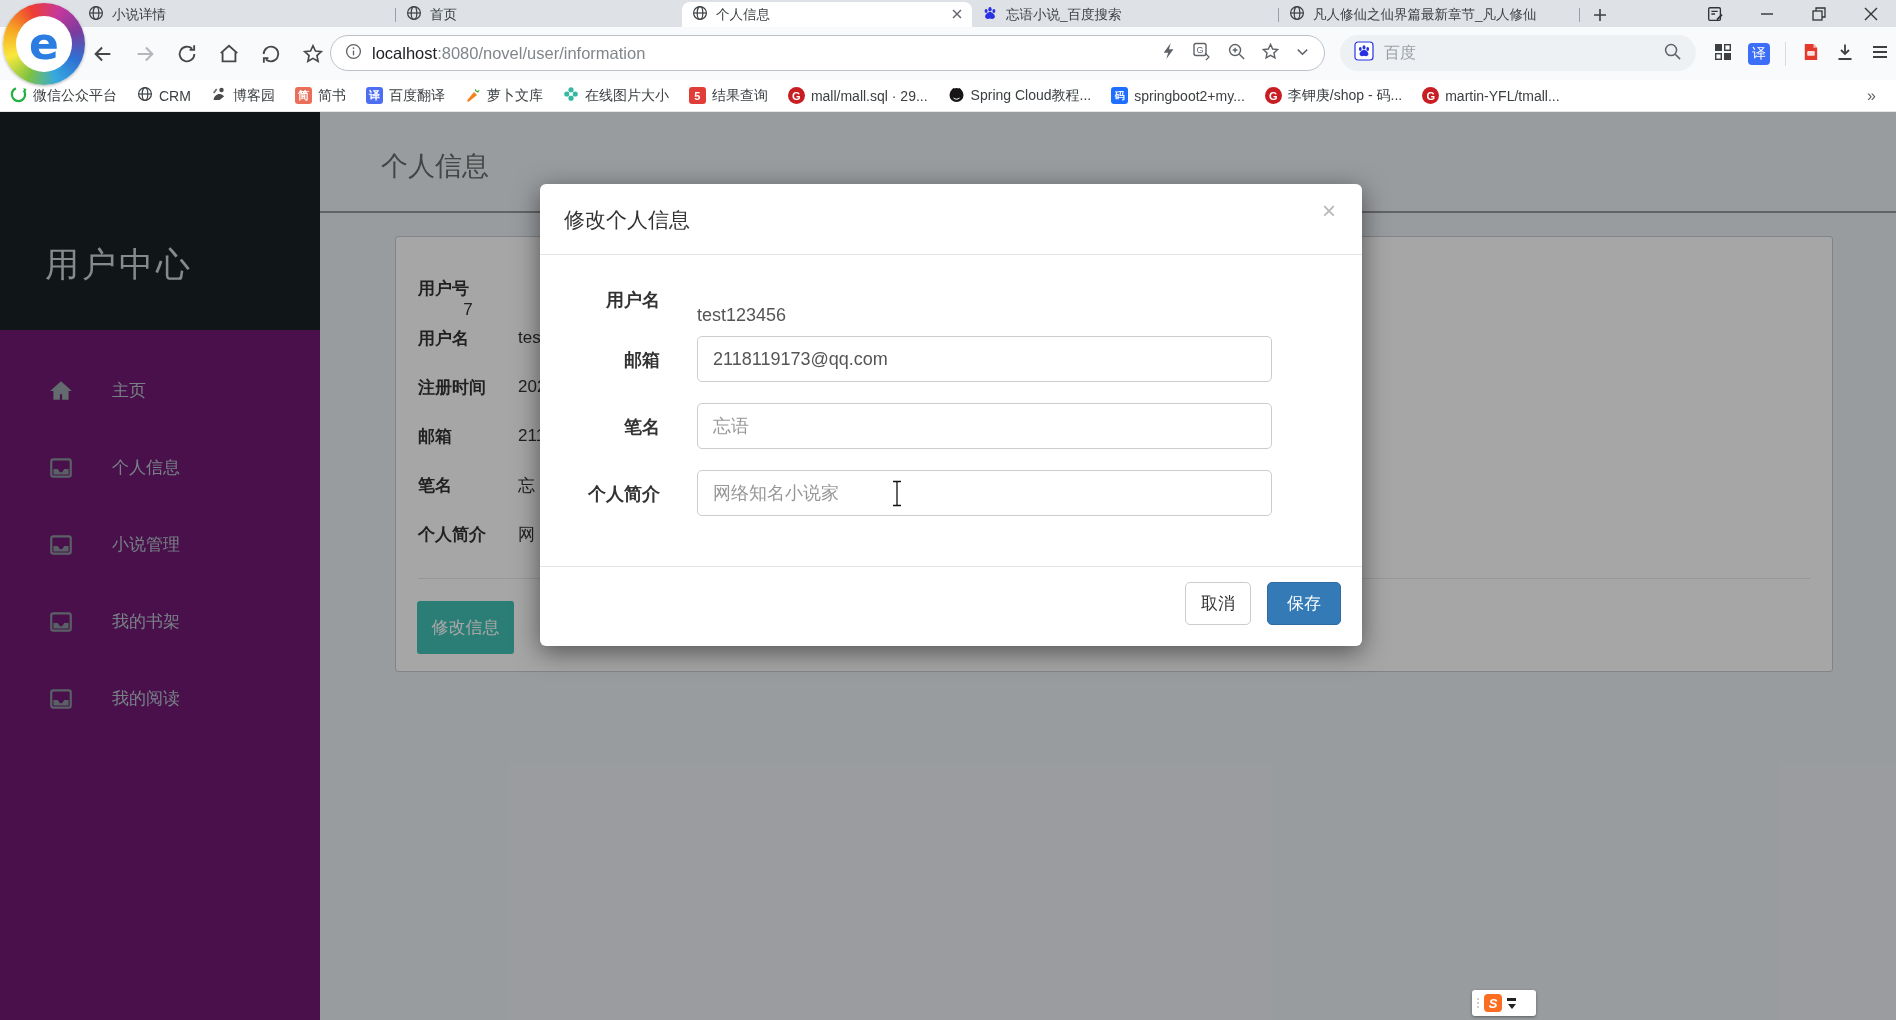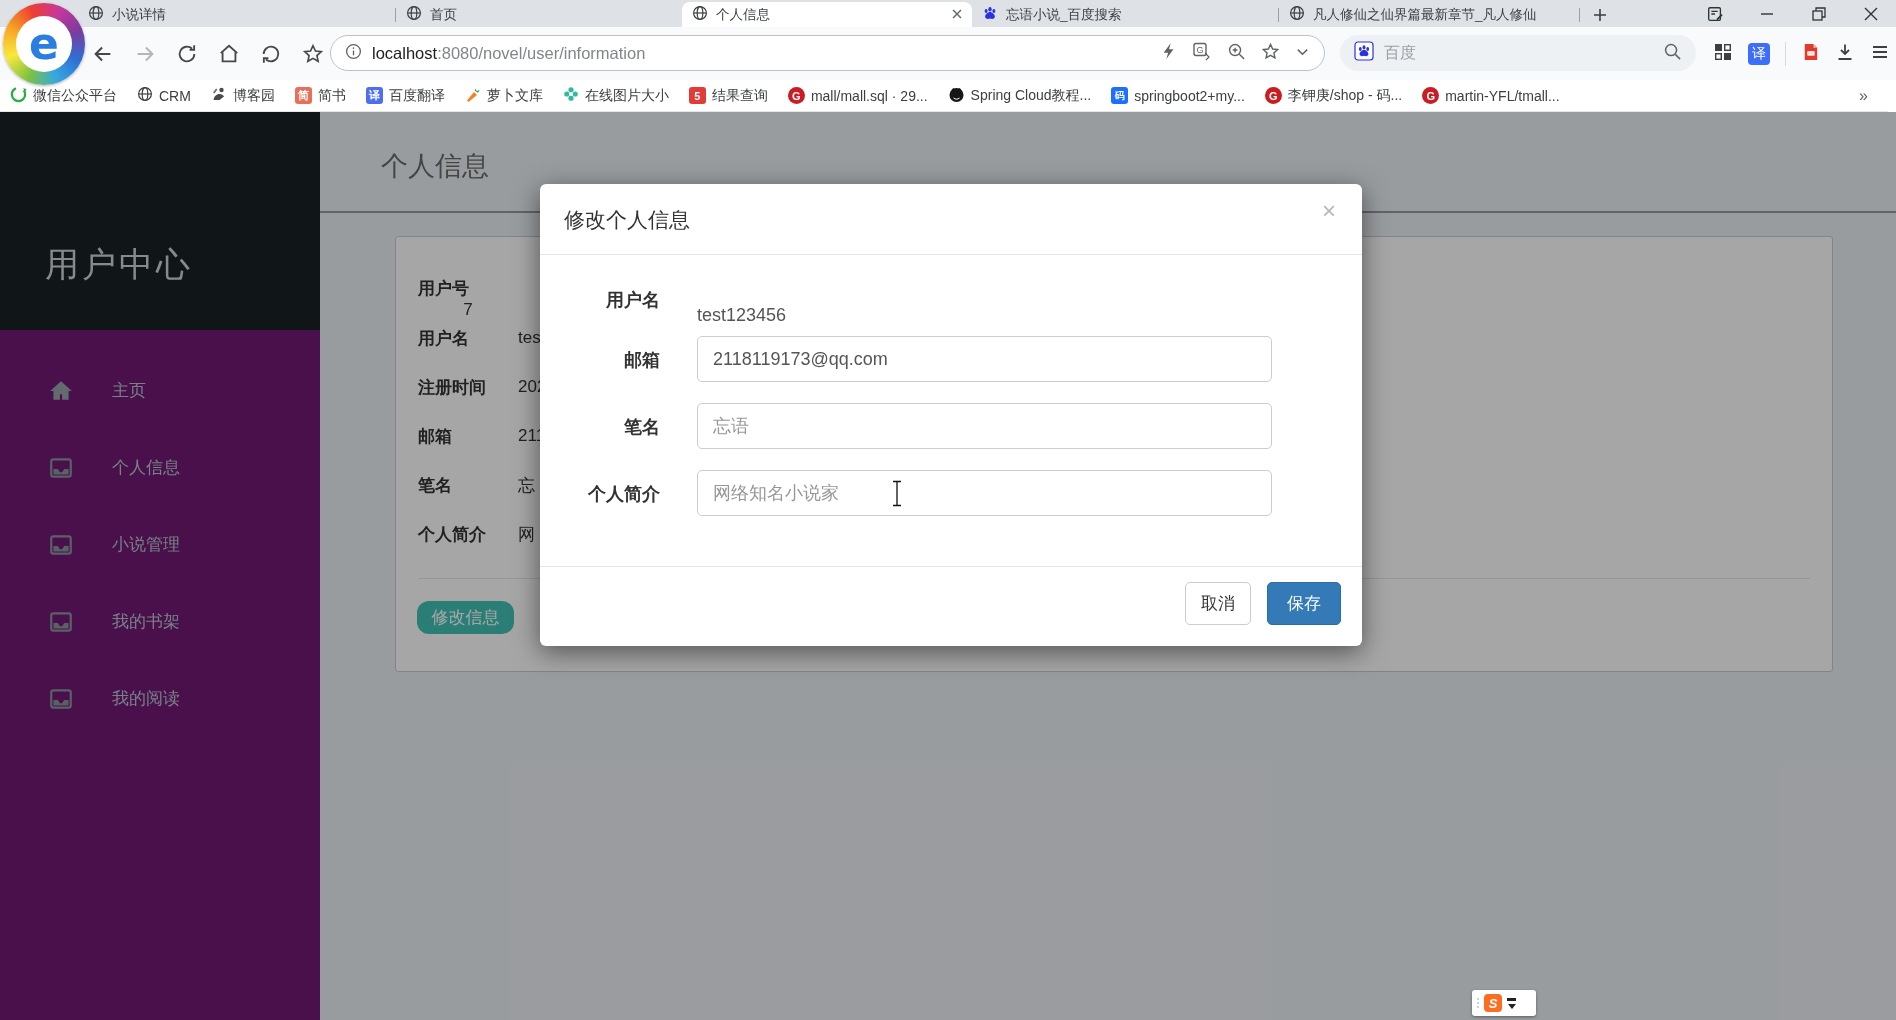--- a/index.html
+++ b/index.html
@@ -31,21 +31,21 @@
   .url .rest{color:#80868b;}
   .url-icons{margin-left:auto;display:flex;align-items:center;gap:15px;}
   .searchbox{position:absolute;left:1340px;top:8px;width:356px;height:36px;background:#eef1f4;border-radius:18px;
           display:flex;align-items:center;gap:10px;padding:0 14px;box-sizing:border-box;font-size:16px;color:#9aa0a6;}
   .searchbox .sb-mag{margin-left:auto;}
   .tb-right{position:absolute;right:6px;top:0;height:53px;display:flex;align-items:center;gap:15px;}
   .badge-yi{width:22px;height:22px;border-radius:4px;color:#fff;font-size:14px;display:flex;align-items:center;justify-content:center;}
   .vdiv{width:1px;height:24px;background:#d7dade;}
 
   
-  .bookmarks{position:absolute;top:80px;left:0;right:8px;height:32px;background:#fff;border-bottom:1px solid #e4e6e8;
+  .bookmarks{position:absolute;top:80px;left:0;right:0;height:32px;background:#fff;border-bottom:1px solid #e4e6e8;
           display:flex;align-items:center;gap:20px;padding:0 10px;font-size:14px;color:#3c4043;box-sizing:border-box;}
   .bm{display:flex;align-items:center;gap:6px;white-space:nowrap;}
   .bm-ic{width:17px;height:17px;border-radius:3px;display:flex;align-items:center;justify-content:center;
          color:#fff;font-size:11px;font-weight:bold;flex:none;}
   .bm-more{margin-left:auto;color:#5f6368;font-size:16px;padding-right:10px;}
 
   
   .page{position:absolute;top:112px;left:0;right:0;bottom:0;background:#ecf0f5;}
   .sidebar{position:absolute;left:0;top:0;width:320px;height:100%;background:#701a75;}
   .side-logo{height:218px;background:#1a2226;box-sizing:border-box;padding:130px 0 0 45px;}
@@ -55,22 +55,22 @@
   .mi .ic{width:26px;height:26px;flex:none;display:flex;}
 
   .content{position:absolute;left:320px;top:0;right:0;bottom:0;}
   .page-title{position:absolute;left:61px;top:36px;font-size:27px;color:#6b6b6b;}
   .header-line{position:absolute;left:0;right:0;top:99px;height:2px;background:#97999c;}
   .panel{position:absolute;left:75px;top:124px;width:1436px;height:434px;background:#fff;
          border:1px solid #c6cbd1;border-radius:3px;}
   .prow{position:absolute;left:22px;height:24px;display:flex;align-items:center;font-size:17px;color:#333;}
   .plabel{width:100px;font-weight:bold;}
   .pdivider{position:absolute;left:22px;right:22px;top:341px;height:1px;background:#e8e8e8;}
-  .edit-btn{position:absolute;left:21px;top:364px;width:97px;height:33px;background:#42c2b6;color:#fff;
-         font-size:17px;border:none;border-radius:12px;font-family:inherit;cursor:pointer;}
+  .edit-btn{position:absolute;left:21px;top:364px;width:97px;height:53px;background:#42c2b6;color:#fff;
+         font-size:17px;border:none;border-radius:3px;font-family:inherit;cursor:pointer;}
 
   .backdrop{position:absolute;inset:0;background:rgba(0,0,0,0.35);}
 
   
   .modal{position:absolute;left:540px;top:72px;width:822px;height:462px;background:#fff;border-radius:6px;
          box-shadow:0 6px 26px rgba(0,0,0,.5);}
   .m-head{position:absolute;top:0;left:0;right:0;height:70px;border-bottom:1px solid #e5e5e5;}
   .m-title{position:absolute;left:24px;top:22px;font-size:21px;color:#333;}
   .m-close{position:absolute;right:20px;top:14px;font-size:24px;color:#b8b8b8;background:none;border:none;
          cursor:pointer;font-family:inherit;line-height:1;}

